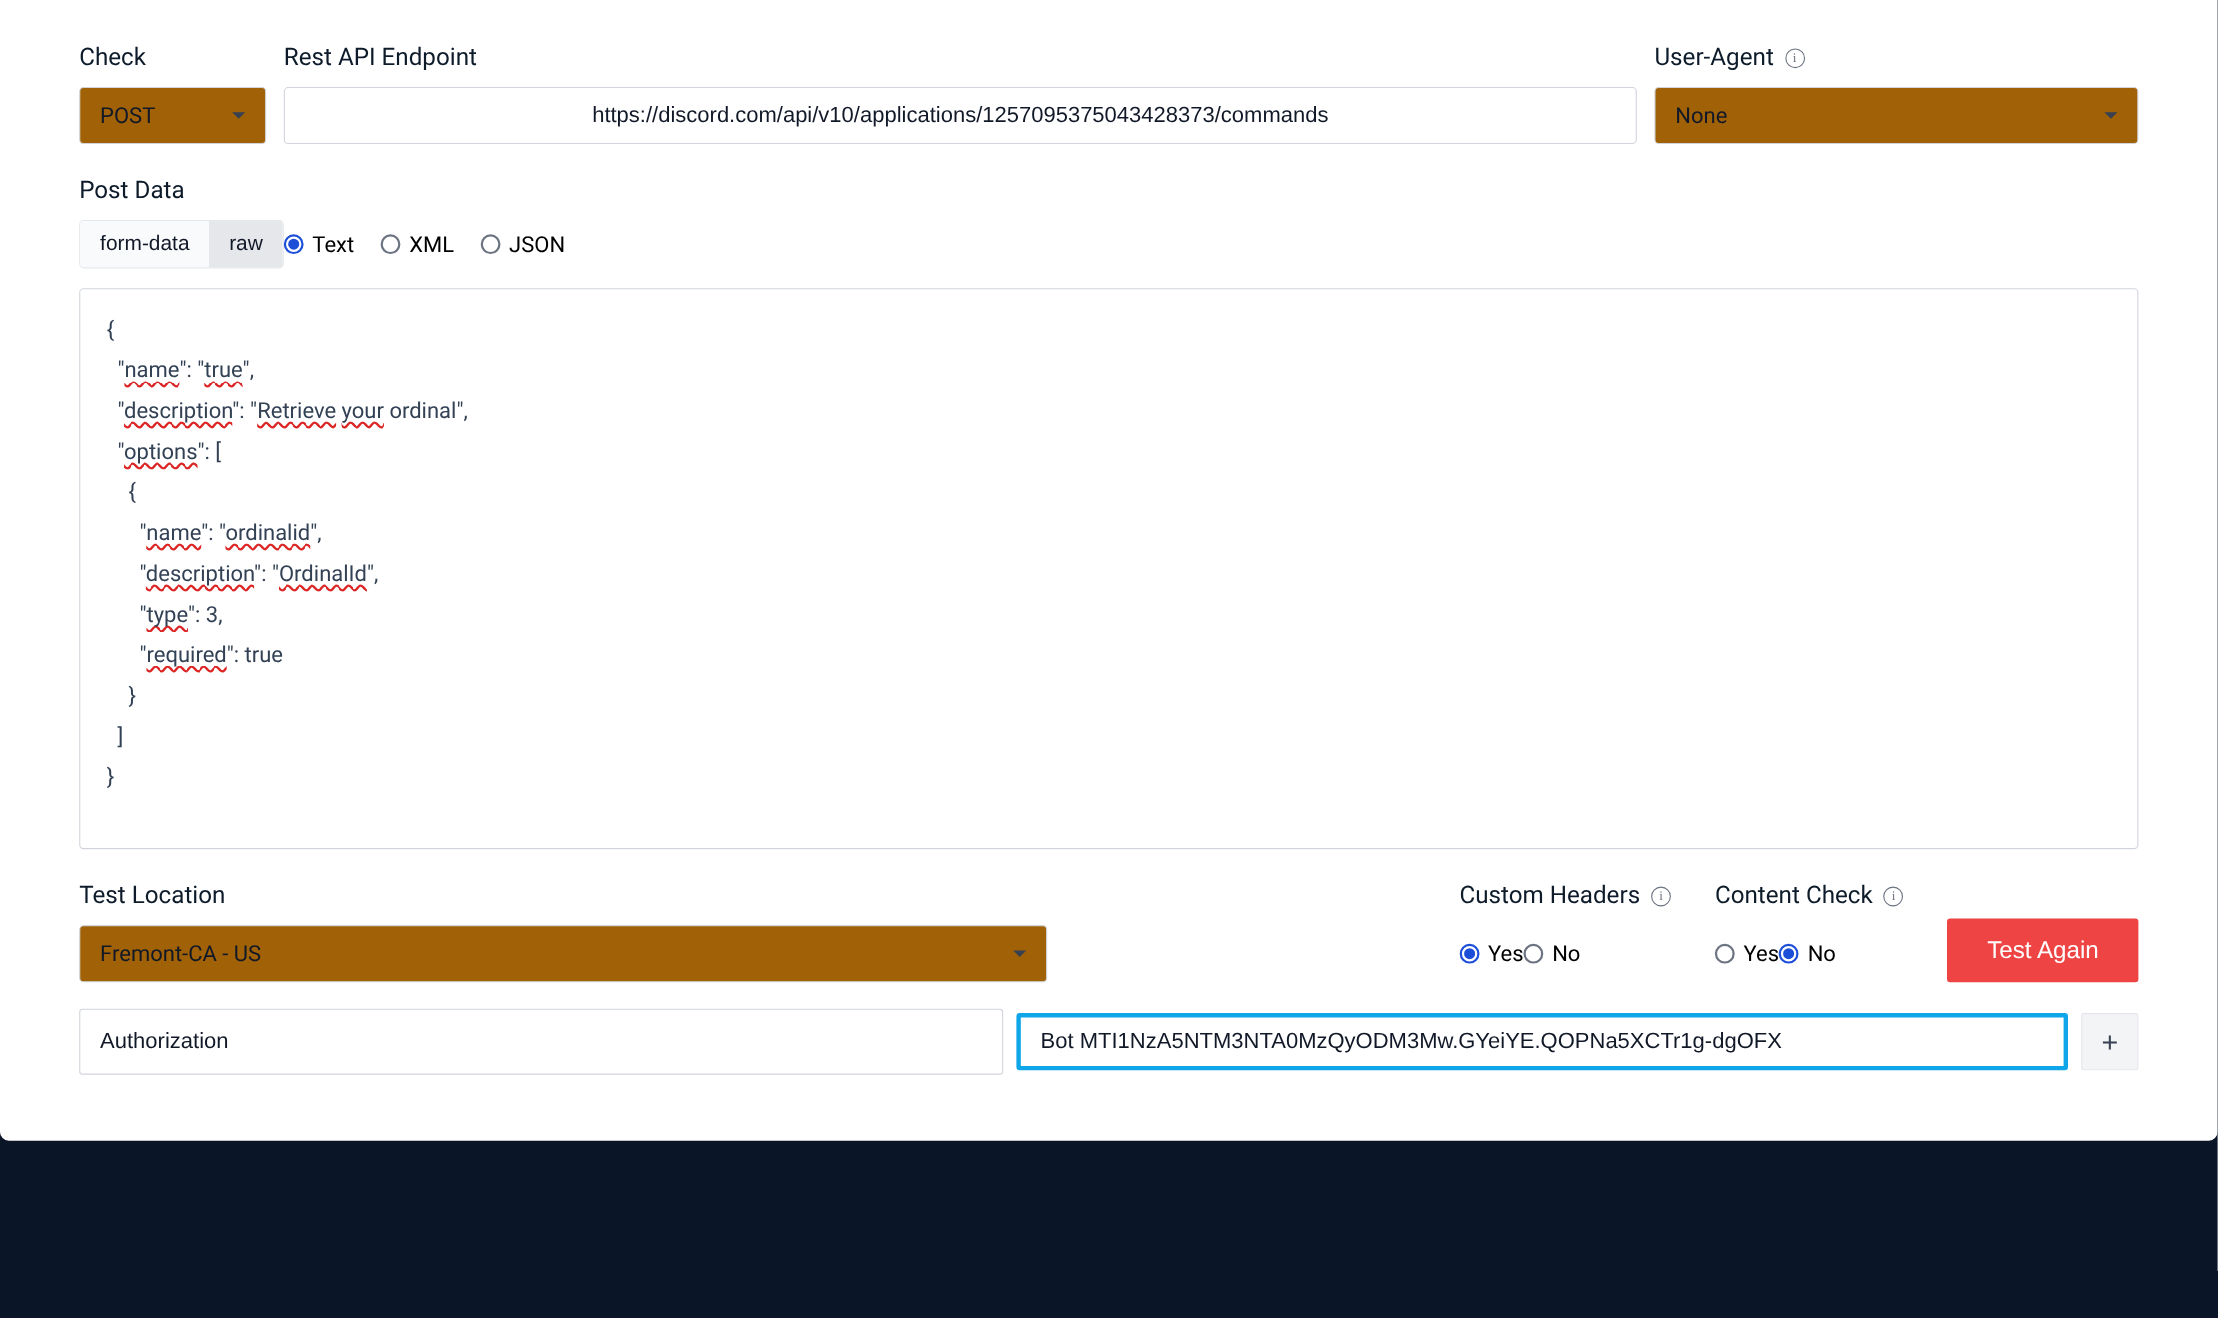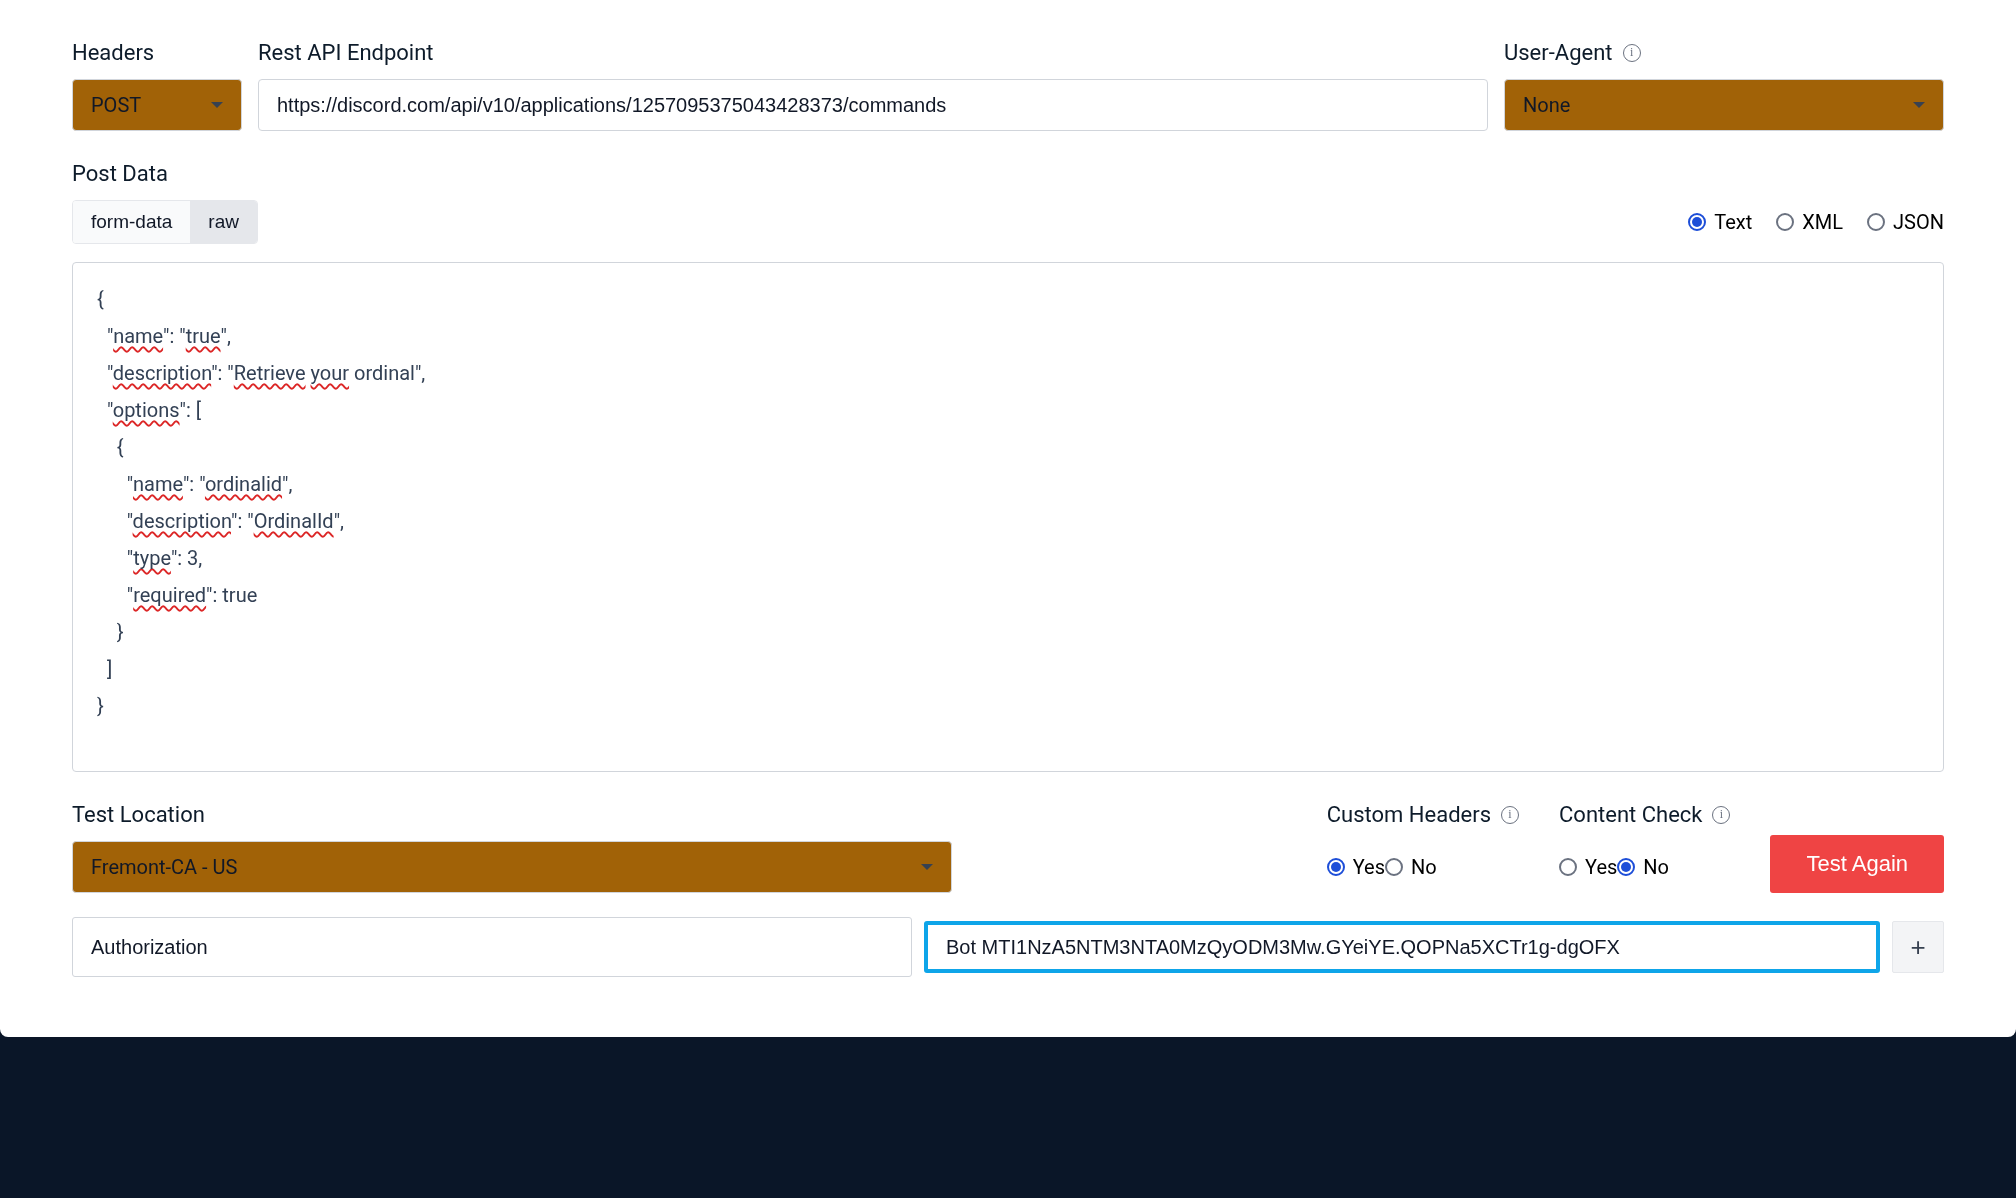--- a/index.html
+++ b/index.html
@@ -75,34 +75,34 @@
     }
     .input-box {
       border: 1px solid #d1d5db;
       border-radius: 4px;
       height: 52px;
       padding: 0 18px;
       font-size: 20px;
       color: #111827;
       background: #fff;
       outline: none;
+      text-align: center;
     }
     .col-method { width: 170px; }
     .col-endpoint { flex: 1; }
     .col-useragent { width: 440px; }
 
     .postdata-section {
       margin-bottom: 30px;
     }
 
     .tab-row {
       display: flex;
       align-items: center;
       margin-bottom: 18px;
-      justify-content: space-between;
     }
     .tab-group {
       display: inline-flex;
       border: 1px solid #e5e7eb;
       border-radius: 4px;
       overflow: hidden;
     }
     .tab-btn {
       padding: 10px 18px;
       font-size: 19px;
@@ -234,21 +234,21 @@
       border-radius: 2px;
     }
   </style>
 </head>
 <body>
 
 <div class="app-window">
 
   <div class="row1">
     <div class="field-group col-method">
-      <div class="field-label">Headers</div>
+      <div class="field-label">Check</div>
       <div class="select-box">
         <span>POST</span>
         <span class="caret"></span>
       </div>
     </div>
     <div class="field-group col-endpoint">
       <div class="field-label">Rest API Endpoint</div>
       <input class="input-box" value="https://discord.com/api/v10/applications/1257095375043428373/commands" style="">
     </div>
     <div class="field-group col-useragent">

